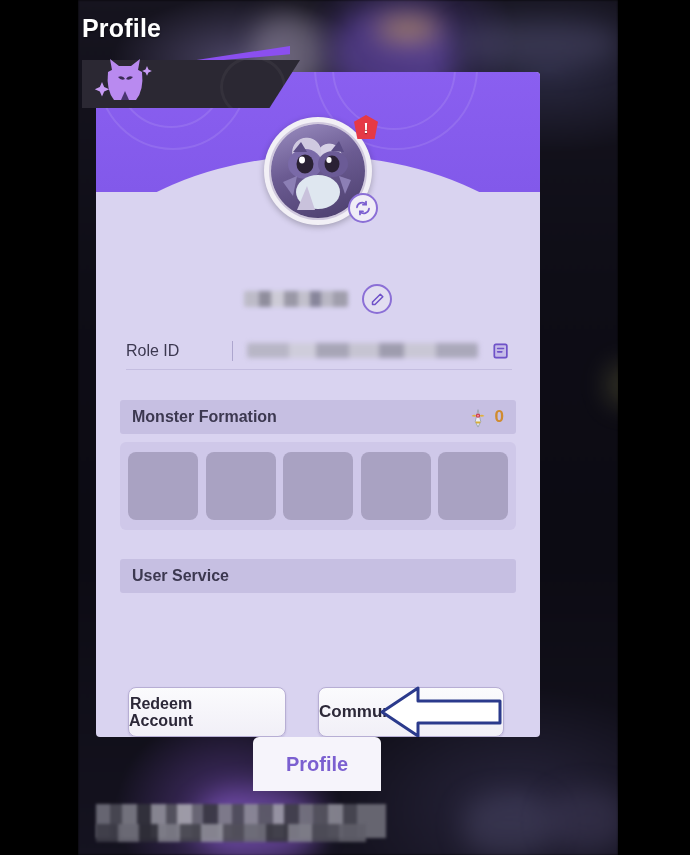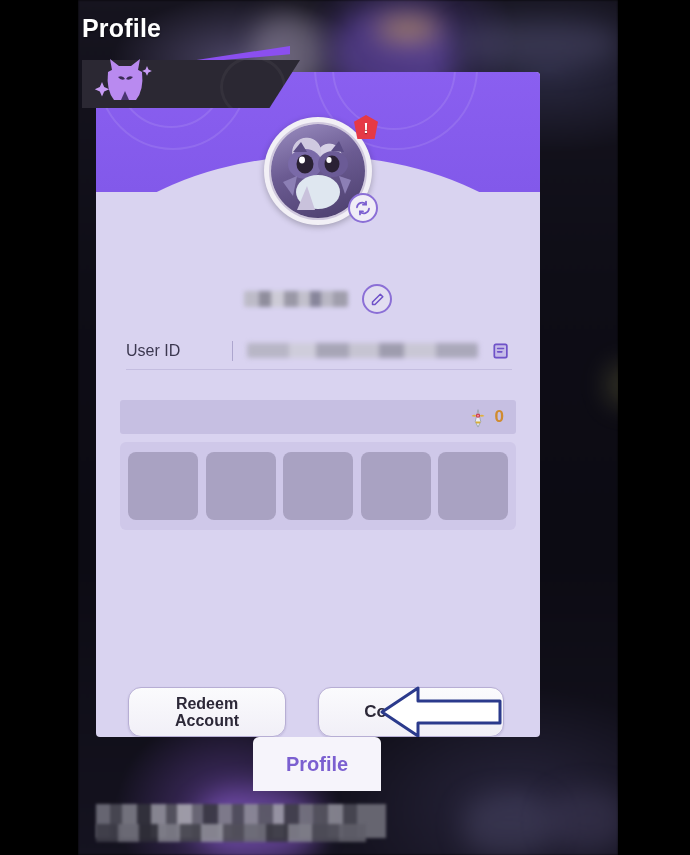--- a/index.html
+++ b/index.html
@@ -199,22 +199,22 @@
     background: #cfc8e9; border-radius: 6px;
     display: flex; align-items: center; justify-content: space-between;
     padding: 0 8px;
   }
   .slot { width: 70px; height: 68px; background: #a9a2c2; border-radius: 8px; }
 
   
   .btn {
     position: absolute; height: 46px;
     background: linear-gradient(180deg, #fbfbfd 0%, #f1eff7 100%);
-    border: 1px solid #b7aed4; border-radius: 13px;
-    display: flex; align-items: center; justify-content: center;
+    border: 1px solid #b7aed4; border-radius: 8px;
+    display: flex; align-items: center; 
     font-size: 17px; font-weight: bold; color: #2c2838; text-align: center;
     line-height: 1.08;
     box-shadow: 0 1px 2px rgba(70,55,120,.18);
   }
   .btn.two-line { font-size: 16px; }
   .btn-redeem    { left: 32px;  top: 615px; width: 158px; height: 50px; }
   .btn-community { left: 222px; top: 615px; width: 186px; height: 50px; }
 
   
   .anno-arrow {
@@ -298,35 +298,36 @@
       <div class="edit-btn">
         <svg viewBox="0 0 24 24" width="15" height="15" fill="none" stroke="currentColor" stroke-width="2.4" stroke-linecap="round" stroke-linejoin="round">
           <path d="M16.5 3.5l4 4L8 20H4v-4z"></path>
         </svg>
       </div>
     </div>
 
     <div class="id-block">
 
       <div class="id-row">
-        <div class="id-label">User ID</div>
+        <div class="id-label">Role ID</div>
         <div class="id-sep"></div>
         <div class="id-val"></div>
         <div class="copy-icon">
           <svg viewBox="0 0 24 24" width="20" height="20" fill="none" stroke="currentColor" stroke-width="2" stroke-linejoin="round">
             <rect x="4" y="4" width="15" height="16" rx="2" fill="currentColor" opacity=".18"></rect>
             <rect x="4" y="4" width="15" height="16" rx="2"></rect>
             <path d="M8 9h7M8 13h5" stroke-linecap="round"></path>
           </svg>
         </div>
       </div>
 
     </div>
 
     <div class="section-bar" style="top:328px;">
+      <span class="section-title">Monster Formation</span>
       <span class="power-wrap">
         <svg viewBox="0 0 24 24" width="22" height="24">
           <path d="M12 23 L9 17 L12 4 L15 17 Z" fill="#e9edf2" stroke="#9aa3b0" stroke-width="1"></path>
           <path d="M9 17 L15 17 L14 19 L10 19 Z" fill="#d8ad3a"></path>
           <path d="M5 11 Q8 8 10.5 11 Q8 12.5 5 11 Z" fill="#e0b23f"></path>
           <path d="M19 11 Q16 8 13.5 11 Q16 12.5 19 11 Z" fill="#e0b23f"></path>
           <circle cx="12" cy="10.5" r="2.3" fill="#cf3a4e"></circle>
           <circle cx="12" cy="10.5" r="1" fill="#f4a0ad"></circle>
         </svg>
         <span class="power-val">0</span>
@@ -334,20 +335,23 @@
     </div>
 
     <div class="slots">
       <div class="slot"></div>
       <div class="slot"></div>
       <div class="slot"></div>
       <div class="slot"></div>
       <div class="slot"></div>
     </div>
 
+    <div class="section-bar" style="top:487px;">
+      <span class="section-title">User Service</span>
+    </div>
 
     <div class="btn two-line btn-redeem">
       <span style="display:flex;flex-direction:column;">
         <span>Redeem</span>
         <span>Account</span>
       </span>
     </div>
 
     <div class="btn btn-community">
       <span>Community</span>

